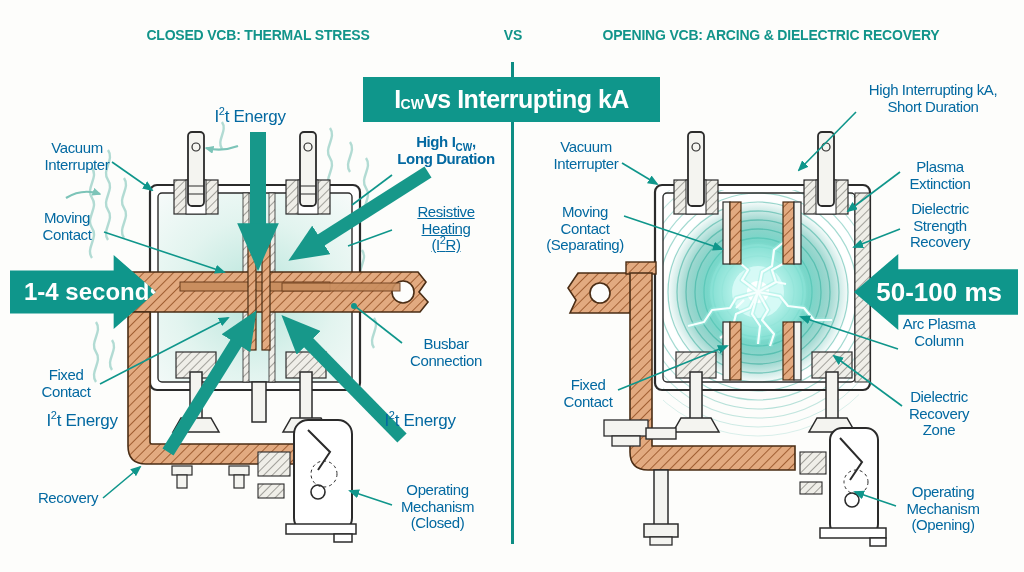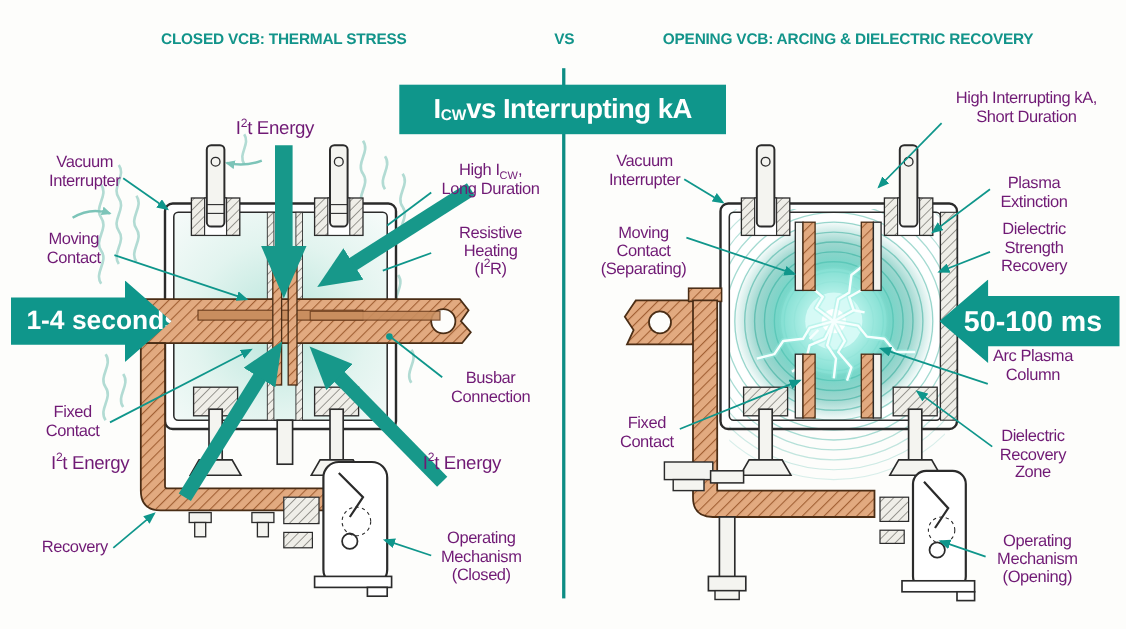--- a/index.html
+++ b/index.html
@@ -11,21 +11,21 @@
   #title-left{left:60px;width:396px;}
   #title-vs{left:494px;width:38px;}
   #title-right{left:556px;width:430px;}
   
   #divider{position:absolute;left:511px;top:62px;width:3px;height:482px;background:#0d8d84;}
   #banner{position:absolute;left:363px;top:77px;width:297px;height:45px;background:#0f968b;
           color:#ffffff;display:flex;align-items:center;justify-content:center;
           font-weight:bold;font-size:25px;letter-spacing:-0.5px;}
   #banner sub{font-size:14px;line-height:0;position:relative;top:4px;letter-spacing:0;}
   
-  .lbl{position:absolute;font-size:15px;line-height:1.1;color:#701a75;text-align:center;
+  .lbl{position:absolute;font-size:15px;line-height:1.1;color:#0369a1;text-align:center;
        letter-spacing:-0.4px;white-space:pre-line;}
   .lbl.bold{font-weight:normal;font-size:17px;letter-spacing:-0.3px;}
   .lbl sup{font-size:11px;line-height:0;}
   .lbl sub{font-size:10px;line-height:0;letter-spacing:0;}
   
   .badge{position:absolute;background:#0f968b;color:#fff;font-weight:bold;
          display:flex;align-items:center;white-space:nowrap;}
   #badge-left{left:10px;top:255px;width:146px;height:74px;font-size:24px;
     clip-path:polygon(0 21%,71% 21%,71% 0,100% 50%,71% 100%,71% 79%,0 79%);
     justify-content:flex-start;padding-left:14px;box-sizing:border-box;}
@@ -326,22 +326,22 @@
     <span>I</span>
     <sub>CW</sub>
     <span> vs Interrupting kA</span>
   </div>
 
 <div class="lbl" style="left:18px;top:140px;width:118px;">Vacuum
 Interrupter</div>
 <div class="lbl" style="left:12px;top:210px;width:110px;">Moving
 Contact</div>
 <div class="lbl bold" style="left:180px;top:108px;width:140px;"><span>I</span><sup>2</sup><span>t Energy</span></div>
-<div class="lbl" style="left:382px;top:147px;width:128px;"><span>High I</span><sub>CW</sub><span>,</span><br><span>Long Duration</span></div>
-<div class="lbl" style="left:391px;top:204px;width:110px;"><span>Resistive</span><br><span>Heating</span><br><span>(I</span><sup>2</sup><span>R)</span></div>
+<div class="lbl" style="left:382px;top:134px;width:128px;font-weight:bold;"><span>High I</span><sub>CW</sub><span>,</span><br><span>Long Duration</span></div>
+<div class="lbl" style="left:391px;top:204px;width:110px;text-decoration:underline;"><span>Resistive</span><br><span>Heating</span><br><span>(I</span><sup>2</sup><span>R)</span></div>
 <div class="lbl" style="left:386px;top:336px;width:120px;">Busbar
 Connection</div>
 <div class="lbl" style="left:18px;top:367px;width:96px;">Fixed
 Contact</div>
 <div class="lbl bold" style="left:22px;top:412px;width:120px;"><span>I</span><sup>2</sup><span>t Energy</span></div>
 <div class="lbl" style="left:22px;top:490px;width:92px;">Recovery</div>
 <div class="lbl bold" style="left:368px;top:412px;width:104px;"><span>I</span><sup>2</sup><span>t Energy</span></div>
 <div class="lbl" style="left:385px;top:482px;width:105px;">Operating
 Mechanism
 (Closed)</div>

